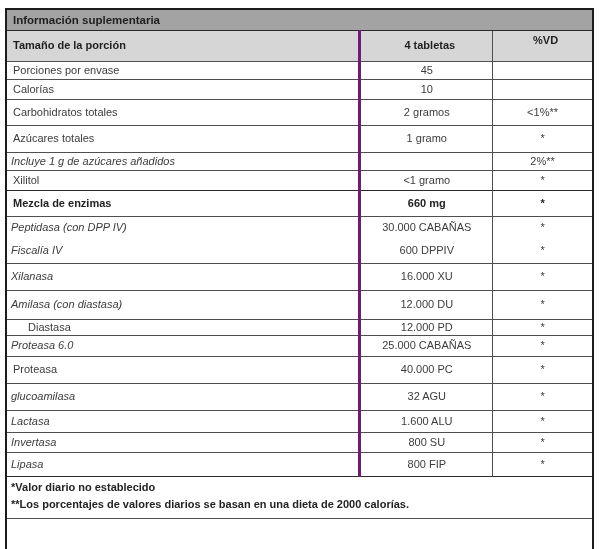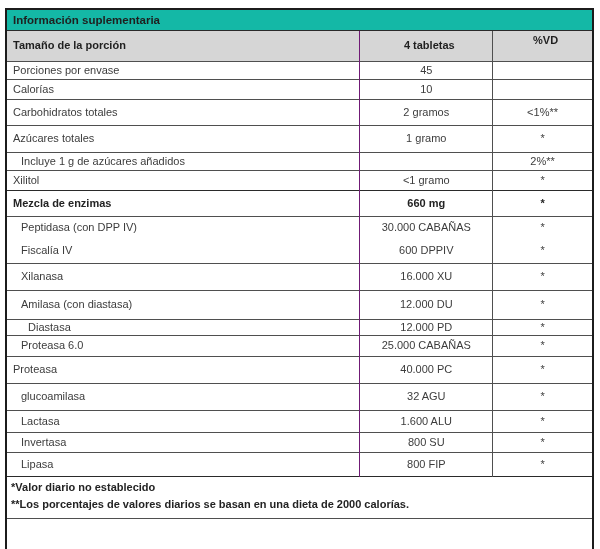--- a/index.html
+++ b/index.html
@@ -32,25 +32,25 @@
   td, th {
     border-top: 1px solid #4f4f4f;
     padding: 0 0 0 6px;
     vertical-align: middle;
     font-weight: normal;
     line-height: 1.25;
     overflow: hidden;
     white-space: nowrap;
   }
   td.amt, td.dv { text-align: center; padding: 0 2px; }
-  td.amt, th.amt { border-left: 1px solid #701a75; }
+  td.amt, th.amt { border-left: 3px solid #701a75; }
   td.dv,  th.dv  { border-left: 1px solid #4f4f4f; }
 
   tr.title-row th {
-    background: #14b8a6;
+    background: #a3a3a3;
     color: #1f1f1f;
     text-align: left;
     font-weight: bold;
     font-size: 11.5px;
     border-top: none;
     height: 20px;
   }
   tr.head-row th {
     background: #d6d6d6;
     color: #1f1f1f;
@@ -60,21 +60,21 @@
   }
   th.lbl { text-align: left; }
   th.amt, th.dv { text-align: center; }
   th.dv { vertical-align: top; padding-top: 3px; }
 
   tr.bold-row td { font-weight: bold; color: #232323; border-top: 1px solid #2a2a2a; }
   tr.bold-row { border-bottom: 1px solid #2a2a2a; margin-left: 30px; }
 
   tr.no-top td { border-top: none; }
 
-  td.ind1 { padding-left: 14px; }
+  td.ind1 { padding-left: 4px; font-style: italic; }
   td.ind2 { padding-left: 21px; }
 
   
   tr.h15 td { height: 15px; }
   tr.h17 td { height: 17px; }
   tr.h19 td { height: 19px; }
   tr.h20 td { height: 20px; }
   tr.h21 td { height: 21px; margin-left: 27px; }
   tr.h22 td { height: 22px; }
   tr.h23 td { height: 23px; }

